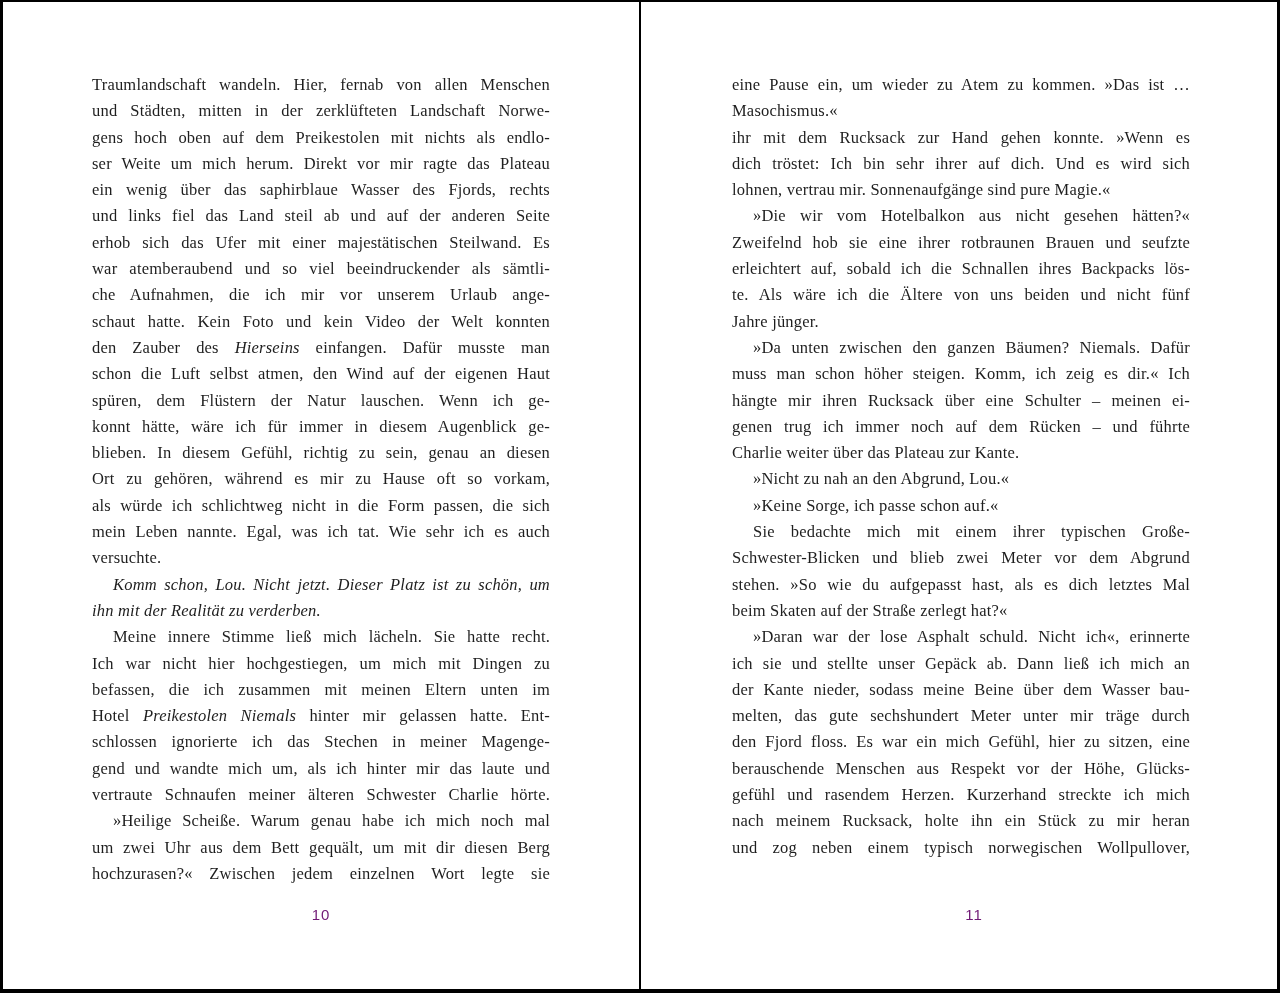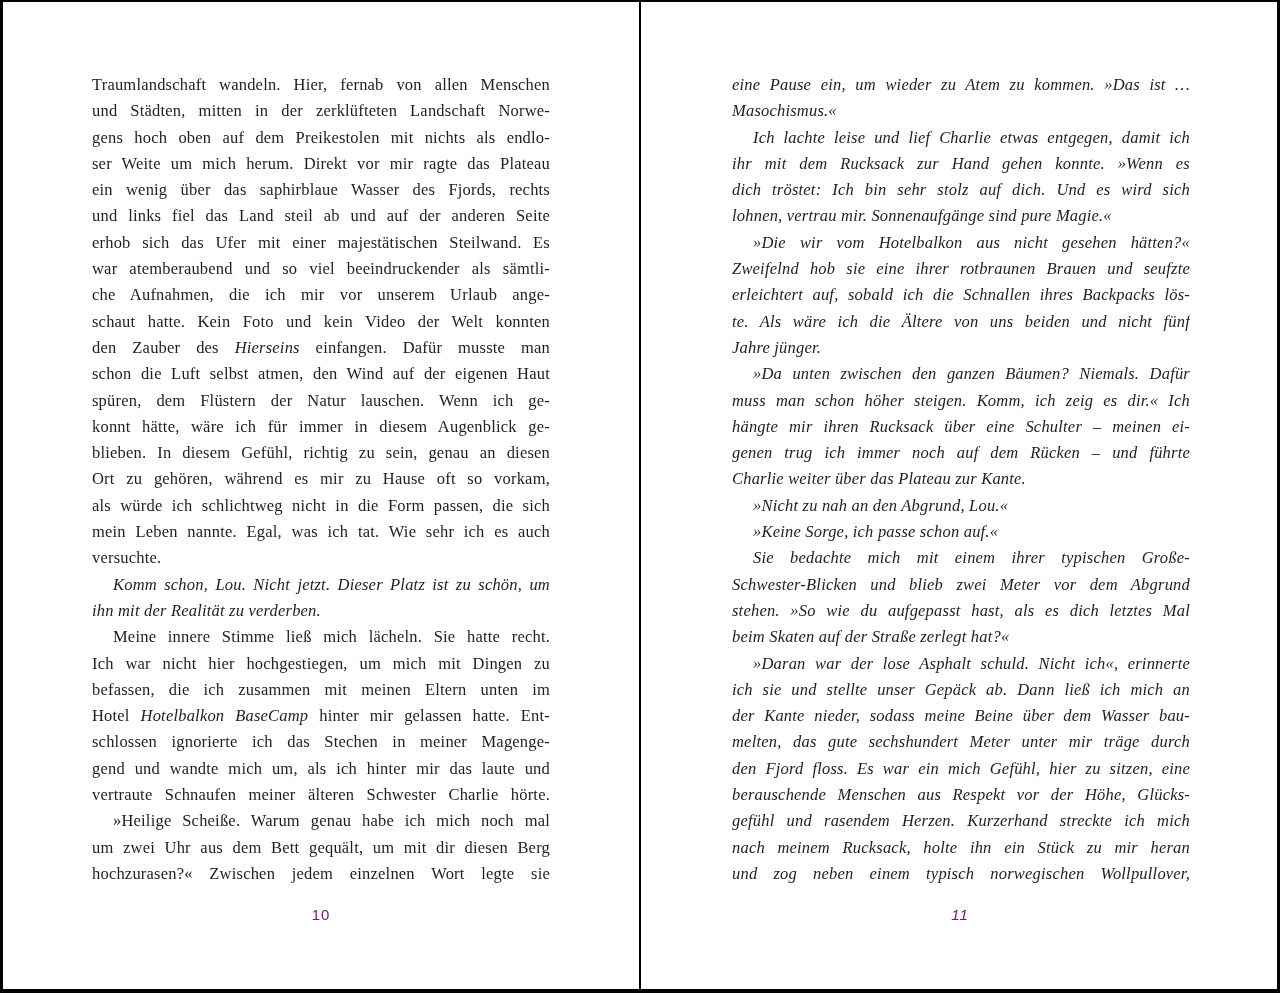--- a/index.html
+++ b/index.html
@@ -15,21 +15,21 @@
   
   .frame { position: absolute; background: #000; }
   .frame-top    { left: 0; top: 0; width: 1280px; height: 2px; }
   .frame-left   { left: 0; top: 0; width: 3px; height: 993px; }
   .frame-right  { left: 1277px; top: 2px; width: 3px; height: 991px; }
   .frame-bottom { left: 0; top: 989px; width: 1280px; height: 4px; }
   .gutter-line  { left: 639px; top: 0; width: 2px; height: 990px; }
 
   .page { position: absolute; top: 0; height: 990px; }
   .page-left  { left: 3px;  width: 636px; }
-  .page-right { left: 641px; width: 636px; font-style: italic; }
+  .page-right { left: 641px; width: 636px; }
 
   .text-block {
     position: absolute;
     top: 72px;
     width: 458px;
   }
   .page-left  .text-block { left: 89px; }  
   .page-right .text-block { left: 91px; }  
 
   .line {
@@ -50,21 +50,21 @@
     position: absolute;
     top: 906px;
     width: 458px;
     text-align: center;
     font-family: "Liberation Sans", "DejaVu Sans", sans-serif;
     font-size: 15px;
     letter-spacing: 1px;
     color: #701a75;
   }
   .page-left  .page-num { left: 89px; }
-  .page-right .page-num { left: 90px; }
+  .page-right .page-num { left: 104px; }
 </style>
 </head>
 <body>
 
 <div class="canvas">
 
   <div class="frame frame-top"></div>
   <div class="frame frame-left"></div>
   <div class="frame frame-right"></div>
   <div class="frame frame-bottom"></div>
@@ -89,38 +89,37 @@
         <div class="line j">blieben. In diesem Gefühl, richtig zu sein, genau an diesen</div>
         <div class="line j">Ort zu gehören, während es mir zu Hause oft so vorkam,</div>
         <div class="line j">als würde ich schlichtweg nicht in die Form passen, die sich</div>
         <div class="line j">mein Leben nannte. Egal, was ich tat. Wie sehr ich es auch</div>
         <div class="line">versuchte.</div>
         <div class="line j ind it">Komm schon, Lou. Nicht jetzt. Dieser Platz ist zu schön, um</div>
         <div class="line it">ihn mit der Realität zu verderben.</div>
         <div class="line j ind">Meine innere Stimme ließ mich lächeln. Sie hatte recht.</div>
         <div class="line j">Ich war nicht hier hochgestiegen, um mich mit Dingen zu</div>
         <div class="line j">befassen, die ich zusammen mit meinen Eltern unten im</div>
-        <div class="line j"><span>Hotel </span><span class="it">Hotelbalkon BaseCamp</span><span> hinter mir gelassen hatte. Ent-</span></div>
+        <div class="line j"><span>Hotel </span><span class="it">Preikestolen Niemals</span><span> hinter mir gelassen hatte. Ent-</span></div>
         <div class="line j">schlossen ignorierte ich das Stechen in meiner Magenge-</div>
         <div class="line j">gend und wandte mich um, als ich hinter mir das laute und</div>
         <div class="line j">vertraute Schnaufen meiner älteren Schwester Charlie hörte.</div>
         <div class="line j ind">»Heilige Scheiße. Warum genau habe ich mich noch mal</div>
         <div class="line j">um zwei Uhr aus dem Bett gequält, um mit dir diesen Berg</div>
         <div class="line j">hochzurasen?« Zwischen jedem einzelnen Wort legte sie</div>
       </div>
     <div class="page-num">10</div>
   </div>
 
   <div class="page page-right">
     <div class="text-block">
         <div class="line j">eine Pause ein, um wieder zu Atem zu kommen. »Das ist …</div>
         <div class="line">Masochismus.«</div>
-        <div class="line j ind">Ich lachte leise und lief Charlie etwas entgegen, damit ich</div>
         <div class="line j">ihr mit dem Rucksack zur Hand gehen konnte. »Wenn es</div>
-        <div class="line j">dich tröstet: Ich bin sehr stolz auf dich. Und es wird sich</div>
+        <div class="line j">dich tröstet: Ich bin sehr ihrer auf dich. Und es wird sich</div>
         <div class="line">lohnen, vertrau mir. Sonnenaufgänge sind pure Magie.«</div>
         <div class="line j ind">»Die wir vom Hotelbalkon aus nicht gesehen hätten?«</div>
         <div class="line j">Zweifelnd hob sie eine ihrer rotbraunen Brauen und seufzte</div>
         <div class="line j">erleichtert auf, sobald ich die Schnallen ihres Backpacks lös-</div>
         <div class="line j">te. Als wäre ich die Ältere von uns beiden und nicht fünf</div>
         <div class="line">Jahre jünger.</div>
         <div class="line j ind">»Da unten zwischen den ganzen Bäumen? Niemals. Dafür</div>
         <div class="line j">muss man schon höher steigen. Komm, ich zeig es dir.« Ich</div>
         <div class="line j">hängte mir ihren Rucksack über eine Schulter – meinen ei-</div>
         <div class="line j">genen trug ich immer noch auf dem Rücken – und führte</div>

